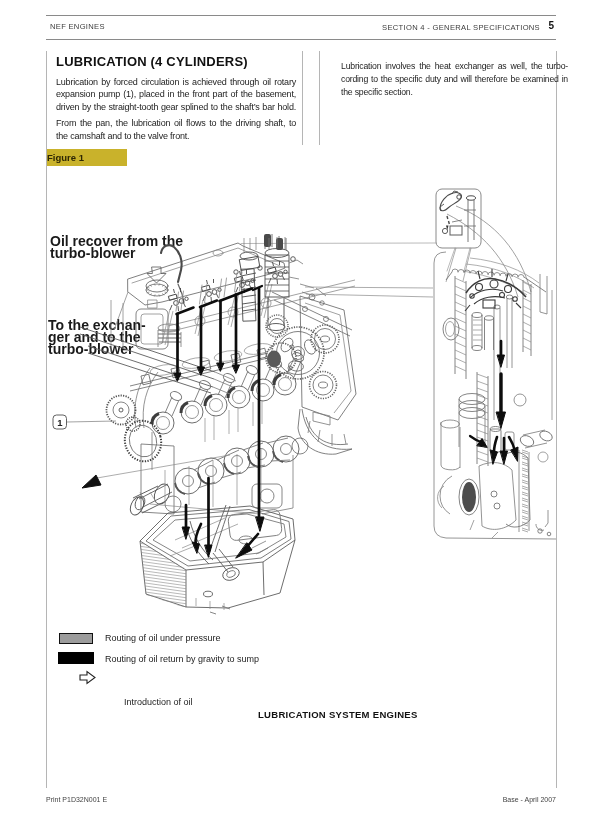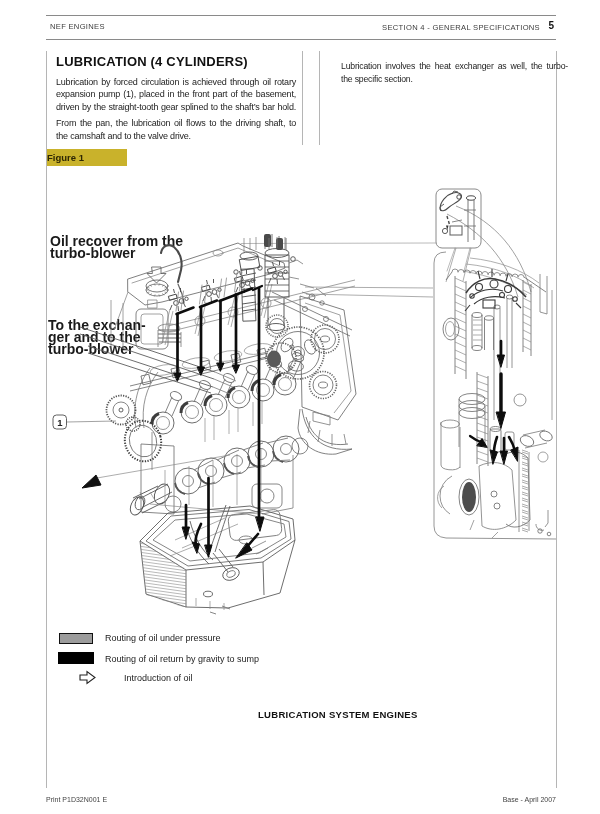--- a/index.html
+++ b/index.html
@@ -30,25 +30,26 @@
 <div class="vline" style="left:319px;top:51px;height:94px;"></div>
 
 <div class="abs" style="left:56px;top:54px;font-size:13px;font-weight:bold;color:#111;letter-spacing:.2px;">LUBRICATION (4 CYLINDERS)</div>
 <div class="abs body-t" style="left:56px;top:75.8px;width:240px;">
 <div class="jl">Lubrication by forced circulation is achieved through oil rotary</div>
 <div class="jl">expansion pump (1), placed in the front part of the basement,</div>
 <div class="jl">driven by the straight-tooth gear splined to the shaft’s bar hold.</div>
 </div>
 <div class="abs body-t" style="left:56px;top:117.3px;width:240px;">
 <div class="jl">From the pan, the lubrication oil flows to the driving shaft, to</div>
-<div>the camshaft and to the valve drive.</div>
+<div>the camshaft and to the valve front.</div>
 </div>
 
 <div class="abs body-r" style="left:341px;top:60.3px;width:227px;">
 <div class="jl">Lubrication involves the heat exchanger as well, the turbo-</div>
+<div class="jl">cording to the specific duty and will therefore be examined in</div>
 <div>the specific section.</div>
 </div>
 
 <div class="abs" style="left:47px;top:149px;width:80px;height:17px;background:#c9b22b;"></div>
 <div class="abs" style="left:47px;top:151.5px;width:80px;text-align:left;font-size:9.5px;font-weight:bold;color:#2e2703;">Figure 1</div>
 
 <div class="abs lbl" style="left:50px;top:235px;">Oil recover from the<br>turbo-blower</div>
 <div class="abs lbl" style="left:48px;top:303px;margin-top:16px;">To the exchan-<br>ger and to the<br>turbo-blower</div>
 
 <svg class="abs" style="left:0;top:0;" width="600" height="814" viewBox="0 0 600 814">
@@ -413,18 +414,18 @@
 </g>
 </svg>
 
 <div class="abs" style="left:59px;top:633px;width:34px;height:11px;background:#9c9c9c;border:1px solid #111;box-sizing:border-box;"></div>
 <div class="abs leg" style="left:105px;top:633px;">Routing of oil under pressure</div>
 <div class="abs" style="left:58px;top:652px;width:36px;height:12px;background:#000;"></div>
 <div class="abs leg" style="left:105px;top:653.5px;">Routing of oil return by gravity to sump</div>
 <svg class="abs" style="left:78px;top:669px;" width="20" height="17" viewBox="0 0 20 17">
   <path d="M 2,6 L 9,6 L 9,2.5 L 17,8.5 L 9,14.5 L 9,11 L 2,11 Z" fill="#fff" stroke="#222" stroke-width="1.1"></path>
 </svg>
-<div class="abs leg" style="left:105px;top:673px;padding-left:19px;">Introduction of oil</div>
+<div class="abs leg" style="left:105px;top:697px;padding-left:19px;">Introduction of oil</div>
 
 <div class="abs" style="left:258px;top:709px;font-size:9.5px;font-weight:bold;color:#111;letter-spacing:.3px;">LUBRICATION SYSTEM ENGINES</div>
 
 <div class="abs" style="left:46px;top:796px;font-size:7px;color:#444;">Print P1D32N001 E</div>
 <div class="abs" style="right:44px;top:796px;font-size:7px;color:#444;">Base - April 2007</div>
 
 </body></html>

